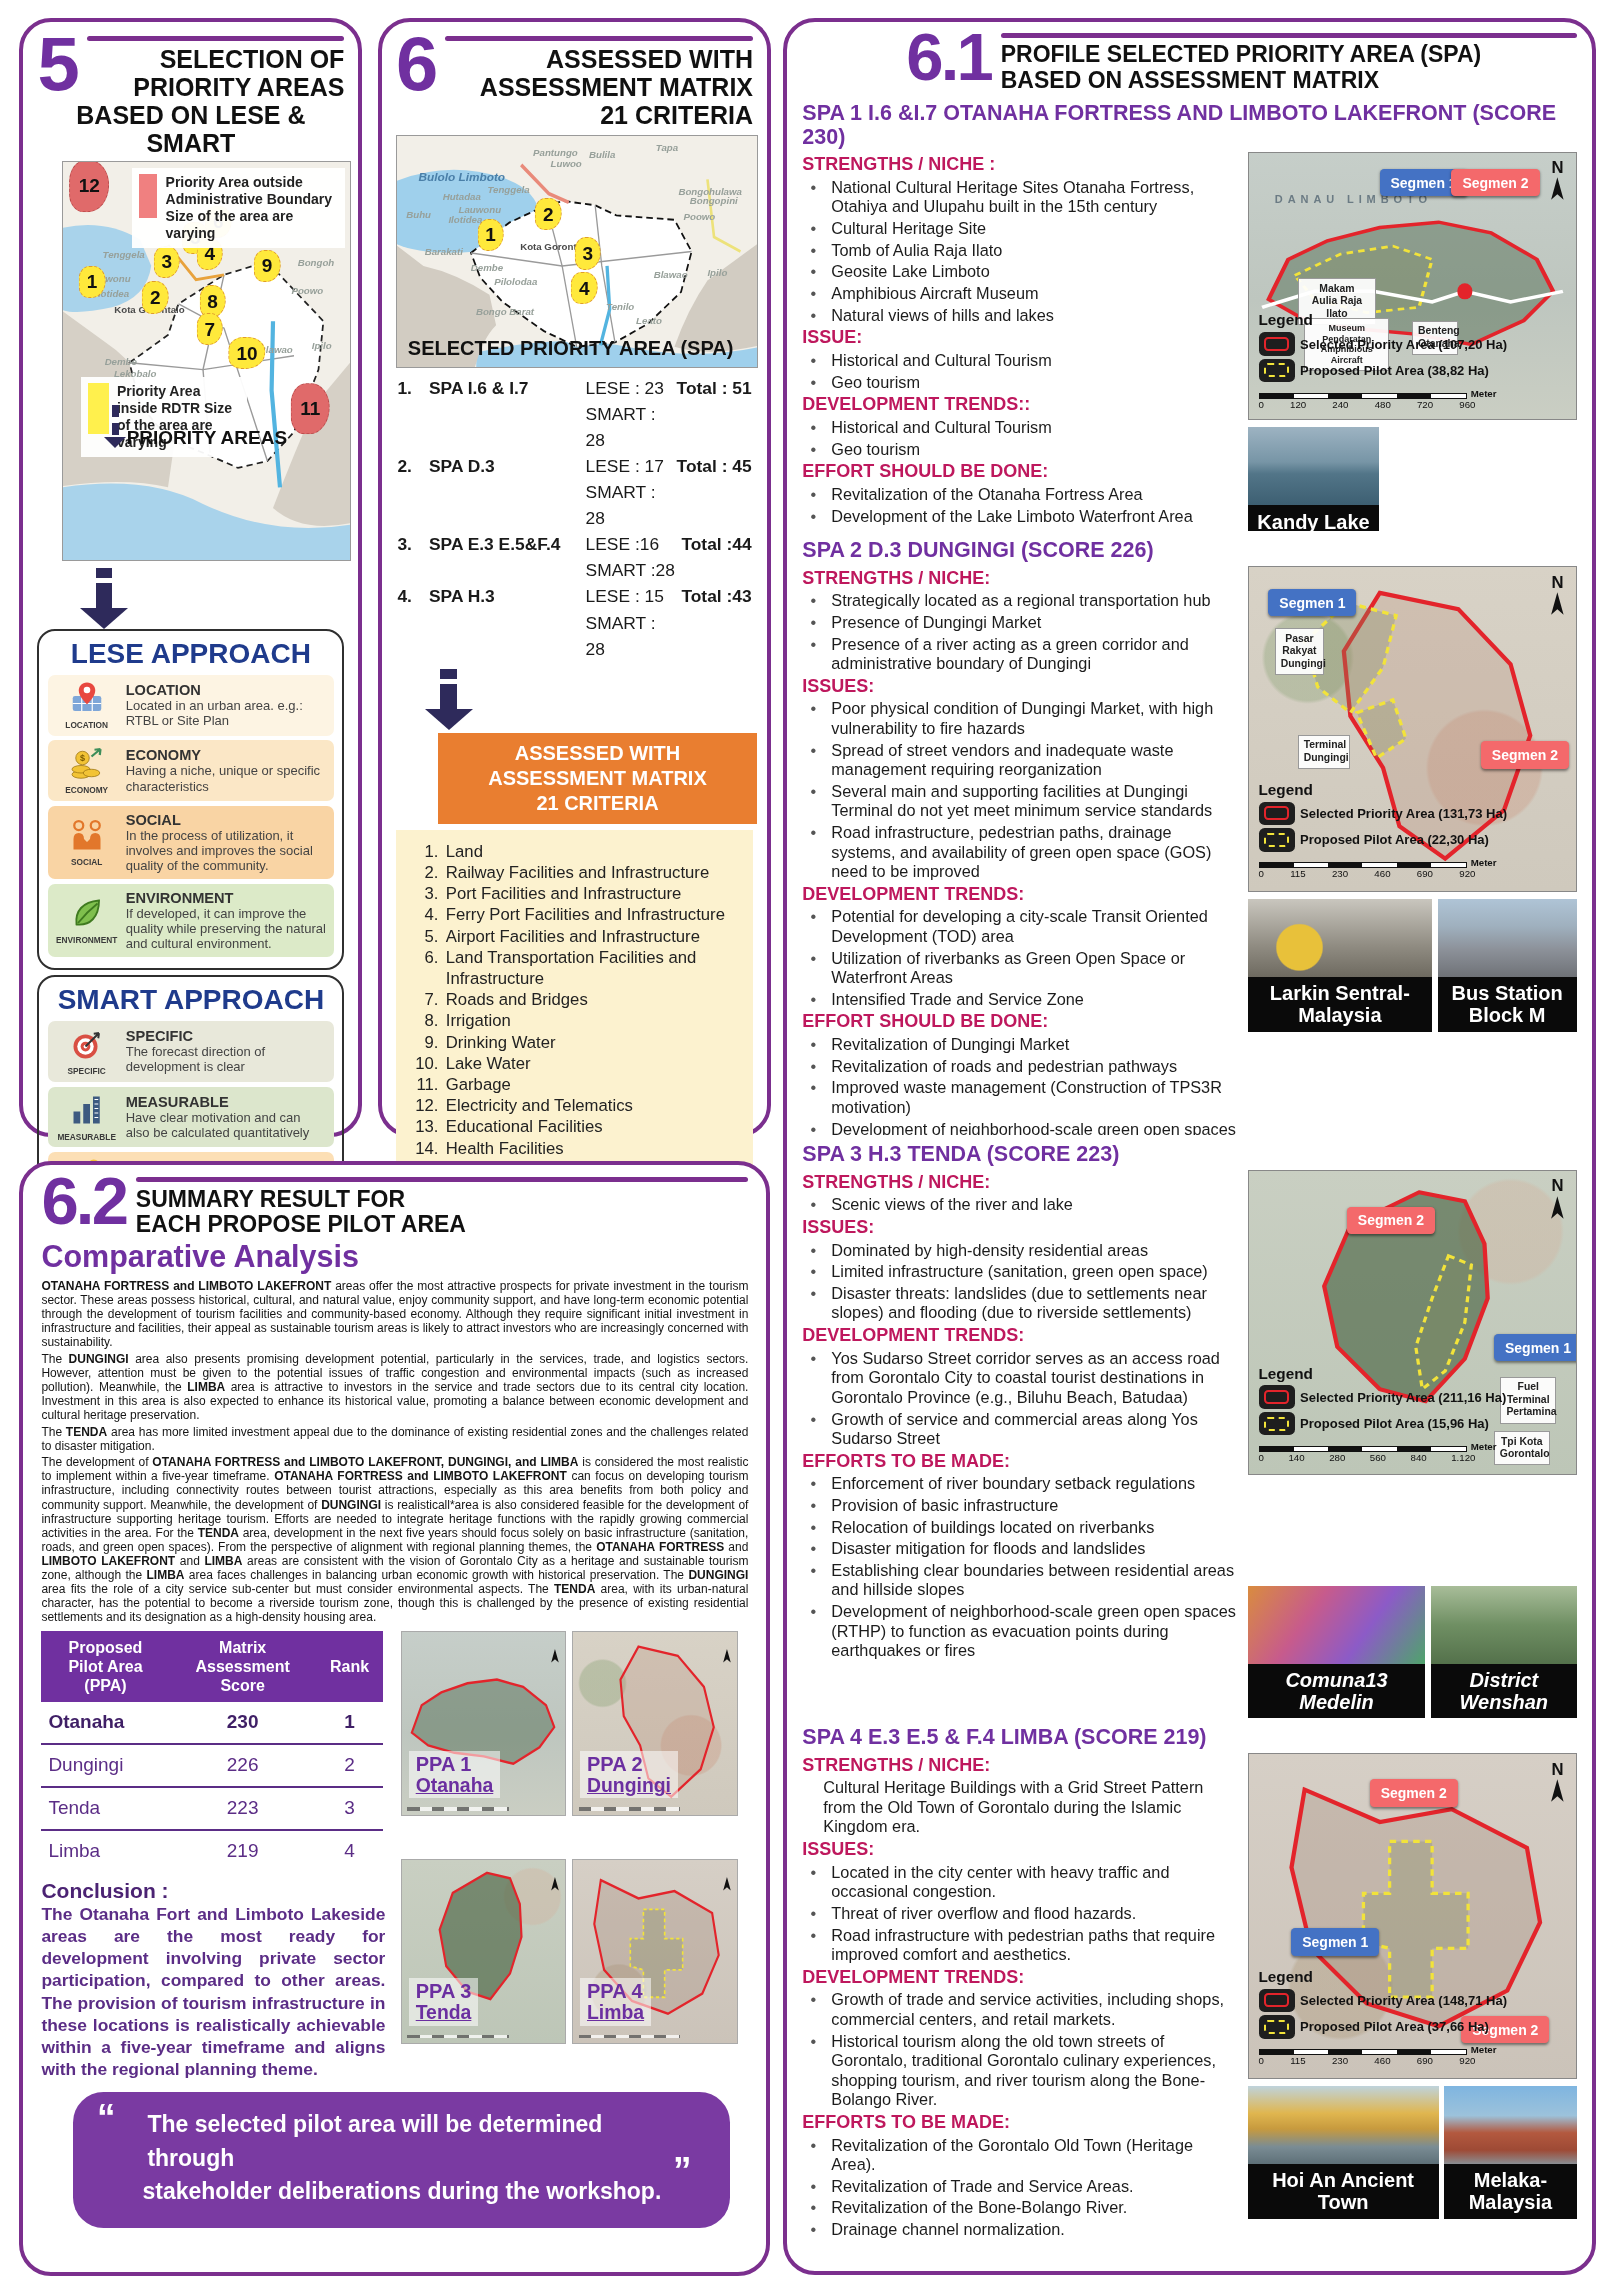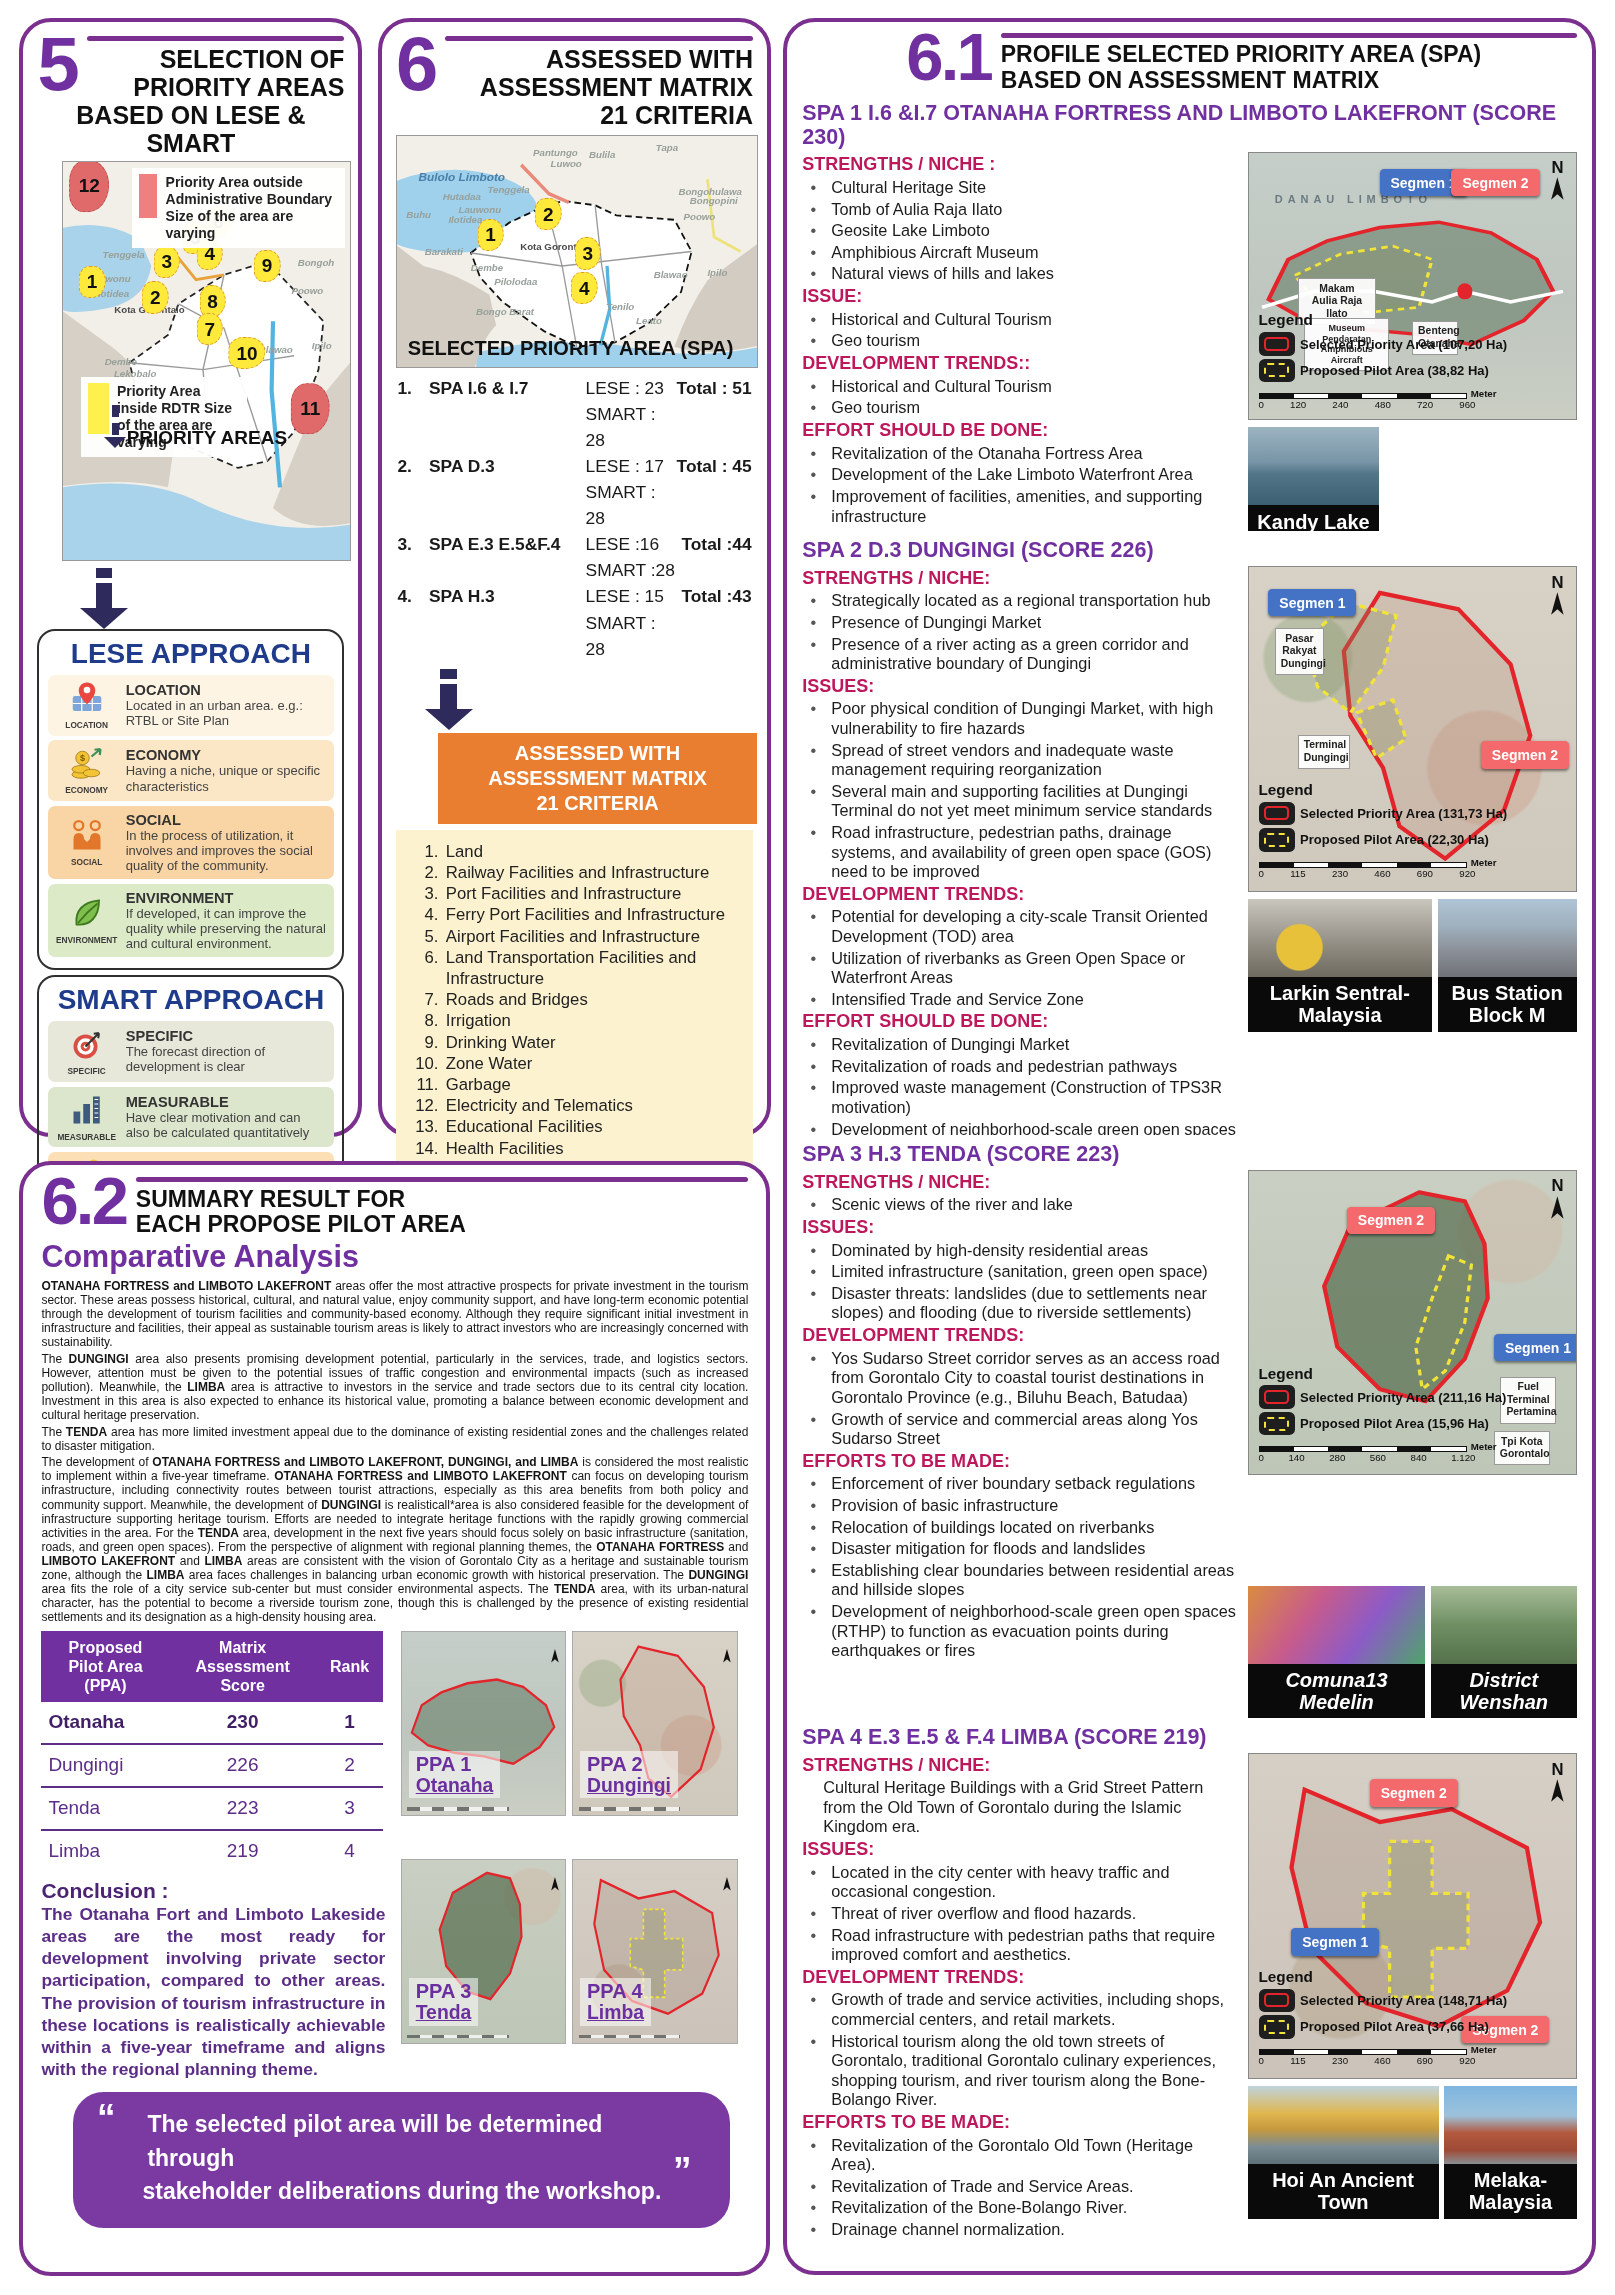--- a/index.html
+++ b/index.html
@@ -482,21 +482,21 @@
     <ol>
         <li>Land</li>
         <li>Railway Facilities and Infrastructure</li>
         <li>Port Facilities and Infrastructure</li>
         <li>Ferry Port Facilities and Infrastructure</li>
         <li>Airport Facilities and Infrastructure</li>
         <li>Land Transportation Facilities and Infrastructure</li>
         <li>Roads and Bridges</li>
         <li>Irrigation</li>
         <li>Drinking Water</li>
-        <li>Zone Water</li>
+        <li>Lake Water</li>
         <li>Garbage</li>
         <li>Electricity and Telematics</li>
         <li>Educational Facilities</li>
         <li>Health Facilities</li>
         <li>Socio-Economic Facilities</li>
         <li>Environment</li>
         <li>Competitive and Comparative Advantages</li>
         <li>Investment Dominance in Existing Conditions</li>
         <li>Impact of Existing Conditions on Economy, Social and Ecology</li>
         <li>Rivers, Lakes and Seas</li>
@@ -515,20 +515,21 @@
     </div>
   </div>
 
   <div style="height:437px;overflow:hidden;">
     <div class="spahead">SPA 1 I.6 &amp;I.7  OTANAHA FORTRESS AND LIMBOTO LAKEFRONT  (SCORE 230)</div>
     <div class="sparow">
       <div class="spatext">
           <div class="grp">
             <div class="grp-h">STRENGTHS / NICHE :</div>
             <ul>
+              <li>National Cultural Heritage Sites Otanaha Fortress, Otahiya and Ulupahu built in the 15th century</li>
               <li>Cultural Heritage Site</li>
               <li>Tomb of Aulia Raja Ilato</li>
               <li>Geosite Lake Limboto</li>
               <li>Amphibious Aircraft Museum</li>
               <li>Natural views of hills and lakes</li>
             </ul>
           </div>
           <div class="grp">
             <div class="grp-h">ISSUE:</div>
             <ul>

